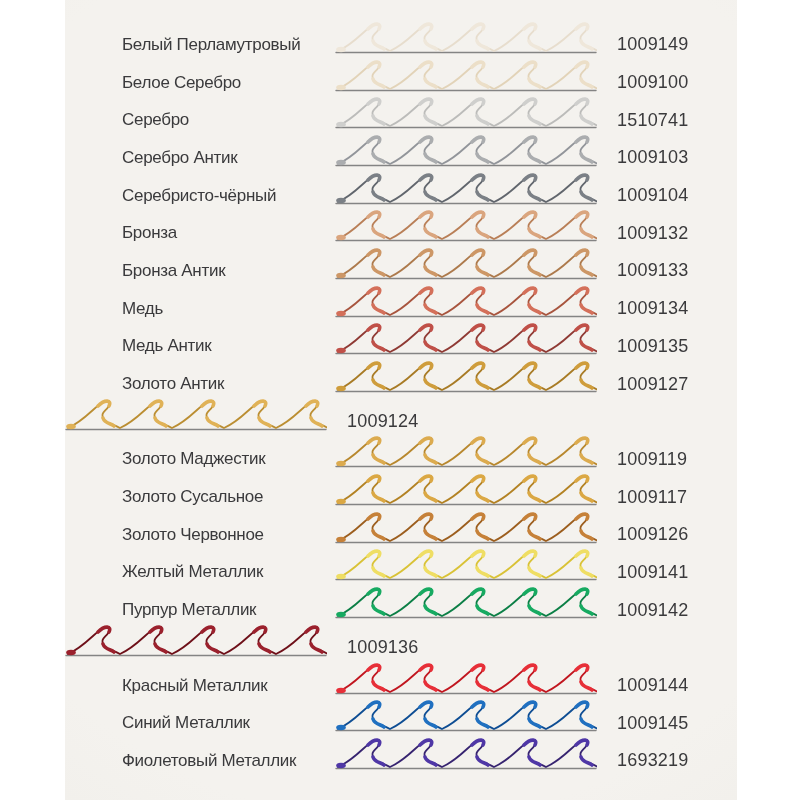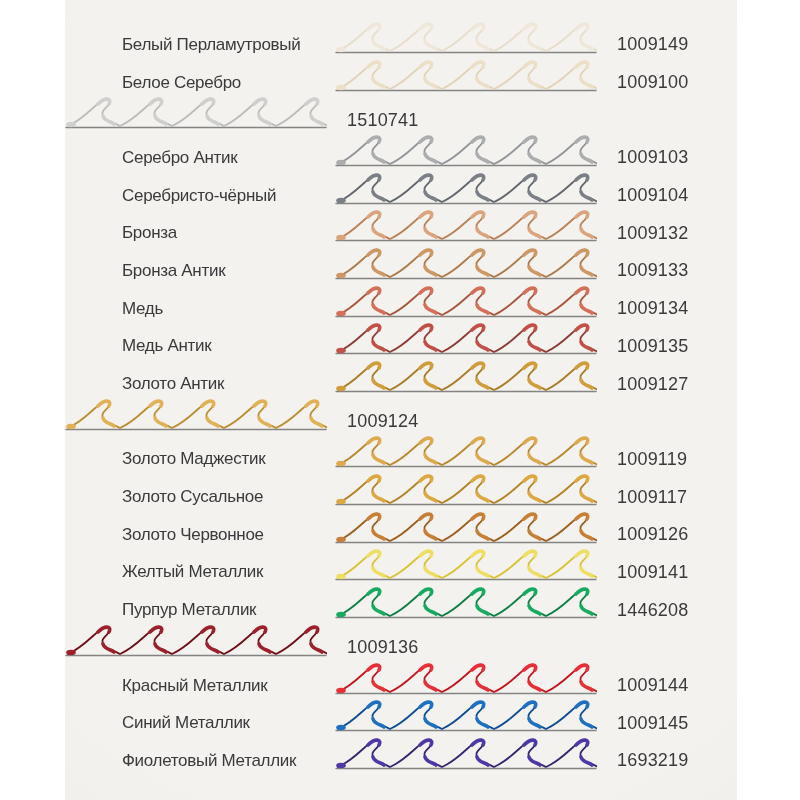--- a/index.html
+++ b/index.html
@@ -79,20 +79,21 @@
     <svg class="swatch" viewBox="0 0 262 36" xmlns="http://www.w3.org/2000/svg">
           <path d="M1 33.5 L261 33.5" fill="none" stroke="#848484" stroke-width="1.4" stroke-linecap="round" stroke-linejoin="round"></path>
           <path d="M3 32 C17 26 27 14 35 8 C41 3 47 4 44 10 C40 16 36 16 38 22 C40 28 47 27 55 32 C69 26 79 14 87 8 C93 3 99 4 96 10 C92 16 88 16 90 22 C92 28 99 27 107 32 C121 26 131 14 139 8 C145 3 151 4 148 10 C144 16 140 16 142 22 C144 28 151 27 159 32 C173 26 183 14 191 8 C197 3 203 4 200 10 C196 16 192 16 194 22 C196 28 203 27 211 32 C225 26 235 14 243 8 C249 3 255 4 252 10 C248 16 244 16 246 22 C248 28 255 27 263 32" fill="none" stroke="#e2d3b8" stroke-width="1.8" stroke-linecap="round" stroke-linejoin="round"></path>
           <path d="M33 10 C40 3 47 4 44 10 M38 22 C40 28 46 27 49 30 M85 10 C92 3 99 4 96 10 M90 22 C92 28 98 27 101 30 M137 10 C144 3 151 4 148 10 M142 22 C144 28 150 27 153 30 M189 10 C196 3 203 4 200 10 M194 22 C196 28 202 27 205 30 M241 10 C248 3 255 4 252 10 M246 22 C248 28 254 27 257 30" fill="none" stroke="#ecdfc8" stroke-width="3.6" stroke-linecap="round" stroke-linejoin="round"></path>
           <ellipse cx="6" cy="30.5" rx="4.8" ry="2.7" fill="#ecdfc8"></ellipse>
         </svg>
     <div class="code">1009100</div>
   </div>
 
   <div class="row">
+    <div class="label">Серебро</div>
     <svg class="swatch" viewBox="0 0 262 36" xmlns="http://www.w3.org/2000/svg">
           <path d="M1 33.5 L261 33.5" fill="none" stroke="#848484" stroke-width="1.4" stroke-linecap="round" stroke-linejoin="round"></path>
           <path d="M3 32 C17 26 27 14 35 8 C41 3 47 4 44 10 C40 16 36 16 38 22 C40 28 47 27 55 32 C69 26 79 14 87 8 C93 3 99 4 96 10 C92 16 88 16 90 22 C92 28 99 27 107 32 C121 26 131 14 139 8 C145 3 151 4 148 10 C144 16 140 16 142 22 C144 28 151 27 159 32 C173 26 183 14 191 8 C197 3 203 4 200 10 C196 16 192 16 194 22 C196 28 203 27 211 32 C225 26 235 14 243 8 C249 3 255 4 252 10 C248 16 244 16 246 22 C248 28 255 27 263 32" fill="none" stroke="#bcbcba" stroke-width="1.8" stroke-linecap="round" stroke-linejoin="round"></path>
           <path d="M33 10 C40 3 47 4 44 10 M38 22 C40 28 46 27 49 30 M85 10 C92 3 99 4 96 10 M90 22 C92 28 98 27 101 30 M137 10 C144 3 151 4 148 10 M142 22 C144 28 150 27 153 30 M189 10 C196 3 203 4 200 10 M194 22 C196 28 202 27 205 30 M241 10 C248 3 255 4 252 10 M246 22 C248 28 254 27 257 30" fill="none" stroke="#cfcfcd" stroke-width="3.6" stroke-linecap="round" stroke-linejoin="round"></path>
           <ellipse cx="6" cy="30.5" rx="4.8" ry="2.7" fill="#cfcfcd"></ellipse>
         </svg>
     <div class="code">1510741</div>
   </div>
 
   <div class="row">
@@ -227,21 +228,21 @@
   </div>
 
   <div class="row">
     <div class="label">Пурпур Металлик</div>
     <svg class="swatch" viewBox="0 0 262 36" xmlns="http://www.w3.org/2000/svg">
           <path d="M1 33.5 L261 33.5" fill="none" stroke="#848484" stroke-width="1.4" stroke-linecap="round" stroke-linejoin="round"></path>
           <path d="M3 32 C17 26 27 14 35 8 C41 3 47 4 44 10 C40 16 36 16 38 22 C40 28 47 27 55 32 C69 26 79 14 87 8 C93 3 99 4 96 10 C92 16 88 16 90 22 C92 28 99 27 107 32 C121 26 131 14 139 8 C145 3 151 4 148 10 C144 16 140 16 142 22 C144 28 151 27 159 32 C173 26 183 14 191 8 C197 3 203 4 200 10 C196 16 192 16 194 22 C196 28 203 27 211 32 C225 26 235 14 243 8 C249 3 255 4 252 10 C248 16 244 16 246 22 C248 28 255 27 263 32" fill="none" stroke="#0c7f46" stroke-width="1.8" stroke-linecap="round" stroke-linejoin="round"></path>
           <path d="M33 10 C40 3 47 4 44 10 M38 22 C40 28 46 27 49 30 M85 10 C92 3 99 4 96 10 M90 22 C92 28 98 27 101 30 M137 10 C144 3 151 4 148 10 M142 22 C144 28 150 27 153 30 M189 10 C196 3 203 4 200 10 M194 22 C196 28 202 27 205 30 M241 10 C248 3 255 4 252 10 M246 22 C248 28 254 27 257 30" fill="none" stroke="#17aa61" stroke-width="3.6" stroke-linecap="round" stroke-linejoin="round"></path>
           <ellipse cx="6" cy="30.5" rx="4.8" ry="2.7" fill="#17aa61"></ellipse>
         </svg>
-    <div class="code">1446208</div>
+    <div class="code">1009142</div>
   </div>
 
   <div class="row">
     <svg class="swatch" viewBox="0 0 262 36" xmlns="http://www.w3.org/2000/svg">
           <path d="M1 33.5 L261 33.5" fill="none" stroke="#848484" stroke-width="1.4" stroke-linecap="round" stroke-linejoin="round"></path>
           <path d="M3 32 C17 26 27 14 35 8 C41 3 47 4 44 10 C40 16 36 16 38 22 C40 28 47 27 55 32 C69 26 79 14 87 8 C93 3 99 4 96 10 C92 16 88 16 90 22 C92 28 99 27 107 32 C121 26 131 14 139 8 C145 3 151 4 148 10 C144 16 140 16 142 22 C144 28 151 27 159 32 C173 26 183 14 191 8 C197 3 203 4 200 10 C196 16 192 16 194 22 C196 28 203 27 211 32 C225 26 235 14 243 8 C249 3 255 4 252 10 C248 16 244 16 246 22 C248 28 255 27 263 32" fill="none" stroke="#6e1019" stroke-width="1.8" stroke-linecap="round" stroke-linejoin="round"></path>
           <path d="M33 10 C40 3 47 4 44 10 M38 22 C40 28 46 27 49 30 M85 10 C92 3 99 4 96 10 M90 22 C92 28 98 27 101 30 M137 10 C144 3 151 4 148 10 M142 22 C144 28 150 27 153 30 M189 10 C196 3 203 4 200 10 M194 22 C196 28 202 27 205 30 M241 10 C248 3 255 4 252 10 M246 22 C248 28 254 27 257 30" fill="none" stroke="#9b212d" stroke-width="3.6" stroke-linecap="round" stroke-linejoin="round"></path>
           <ellipse cx="6" cy="30.5" rx="4.8" ry="2.7" fill="#9b212d"></ellipse>
         </svg>
     <div class="code">1009136</div>

